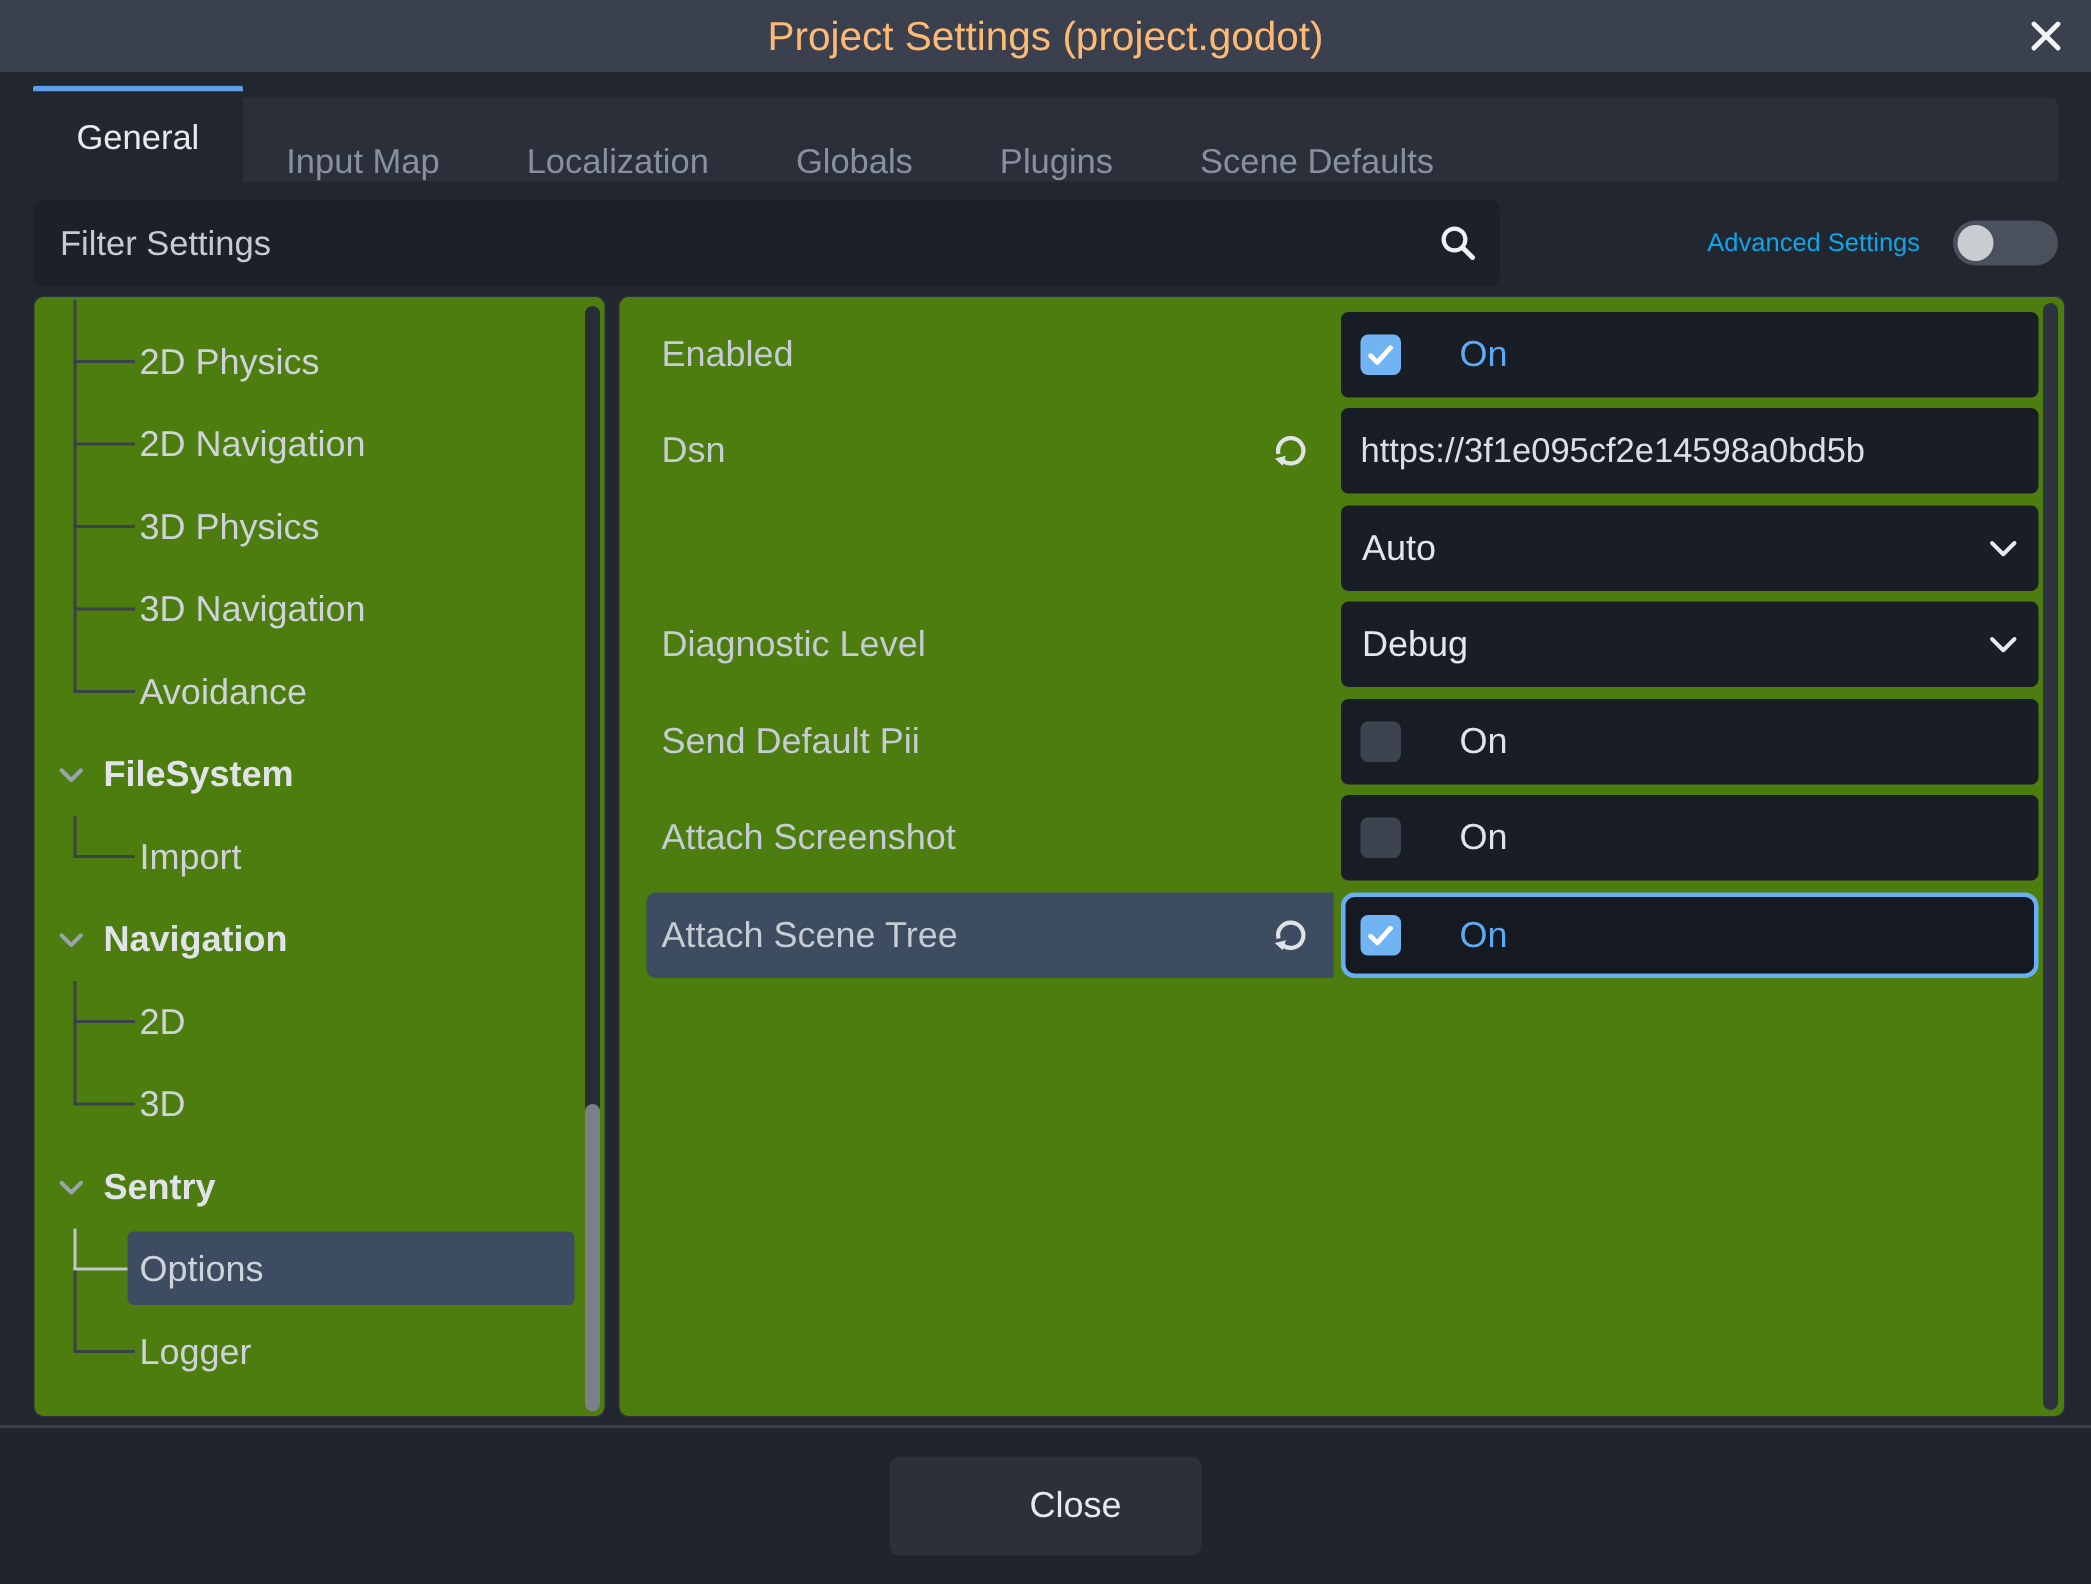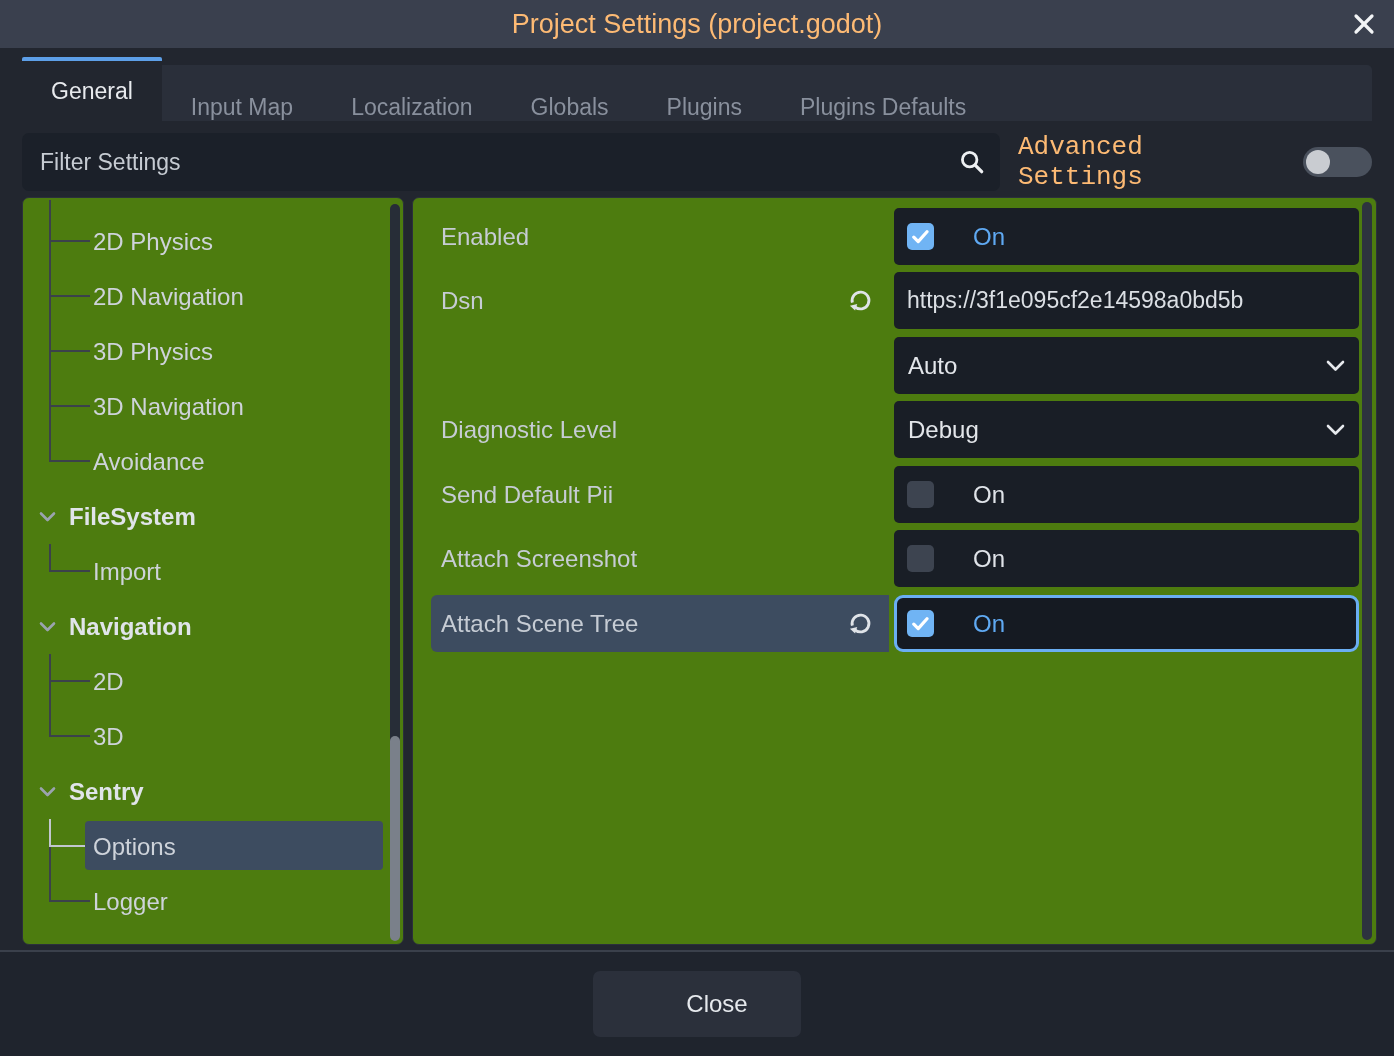--- a/index.html
+++ b/index.html
@@ -42,21 +42,21 @@
   .filter-wrap input {
     flex:1; background:transparent; border:none; outline:none;
     font-family:inherit; font-size:23px; color:#e3e6ea; padding:0 18px;
   }
   .filter-wrap input::placeholder { color:#c6cbd2; opacity:1; }
   .search-ic { margin-right:14px; display:flex; }
   .adv-wrap {
     position:absolute; left:1018px; top:133px; width:354px; height:58px;
     display:flex; align-items:center; justify-content:flex-end; gap:22px;
   }
-  .adv-label { font-size:26px; color:#fdba74;font-family:Liberation Mono, monospace; }
+  .adv-label { font-size:17px; color:#0ea5e9; }
   .toggle {
     width:70px; height:30px; border-radius:15px; background:#4a515d;
     position:relative; cursor:pointer;
   }
   .toggle .knob {
     position:absolute; left:3px; top:3px; width:24px; height:24px;
     border-radius:50%; background:#c9ccd1;
   }
   
   .panel {
@@ -157,21 +157,21 @@
       </svg>
     </div>
   </div>
 
   <div class="tabbar">
     <div class="tab active">General</div>
     <div class="tab">Input Map</div>
     <div class="tab">Localization</div>
     <div class="tab">Globals</div>
     <div class="tab">Plugins</div>
-    <div class="tab">Plugins Defaults</div>
+    <div class="tab">Scene Defaults</div>
   </div>
 
   <div class="filter-wrap">
     <input type="text" placeholder="Filter Settings" style="">
     <span class="search-ic">
       <svg width="28" height="28" viewBox="0 0 24 24">
         <circle cx="10" cy="10" r="6.2" fill="none" stroke="#eef0f3" stroke-width="2.4"></circle>
         <line x1="14.7" y1="14.7" x2="20.3" y2="20.3" stroke="#eef0f3" stroke-width="2.8" stroke-linecap="round"></line>
       </svg>
     </span>

